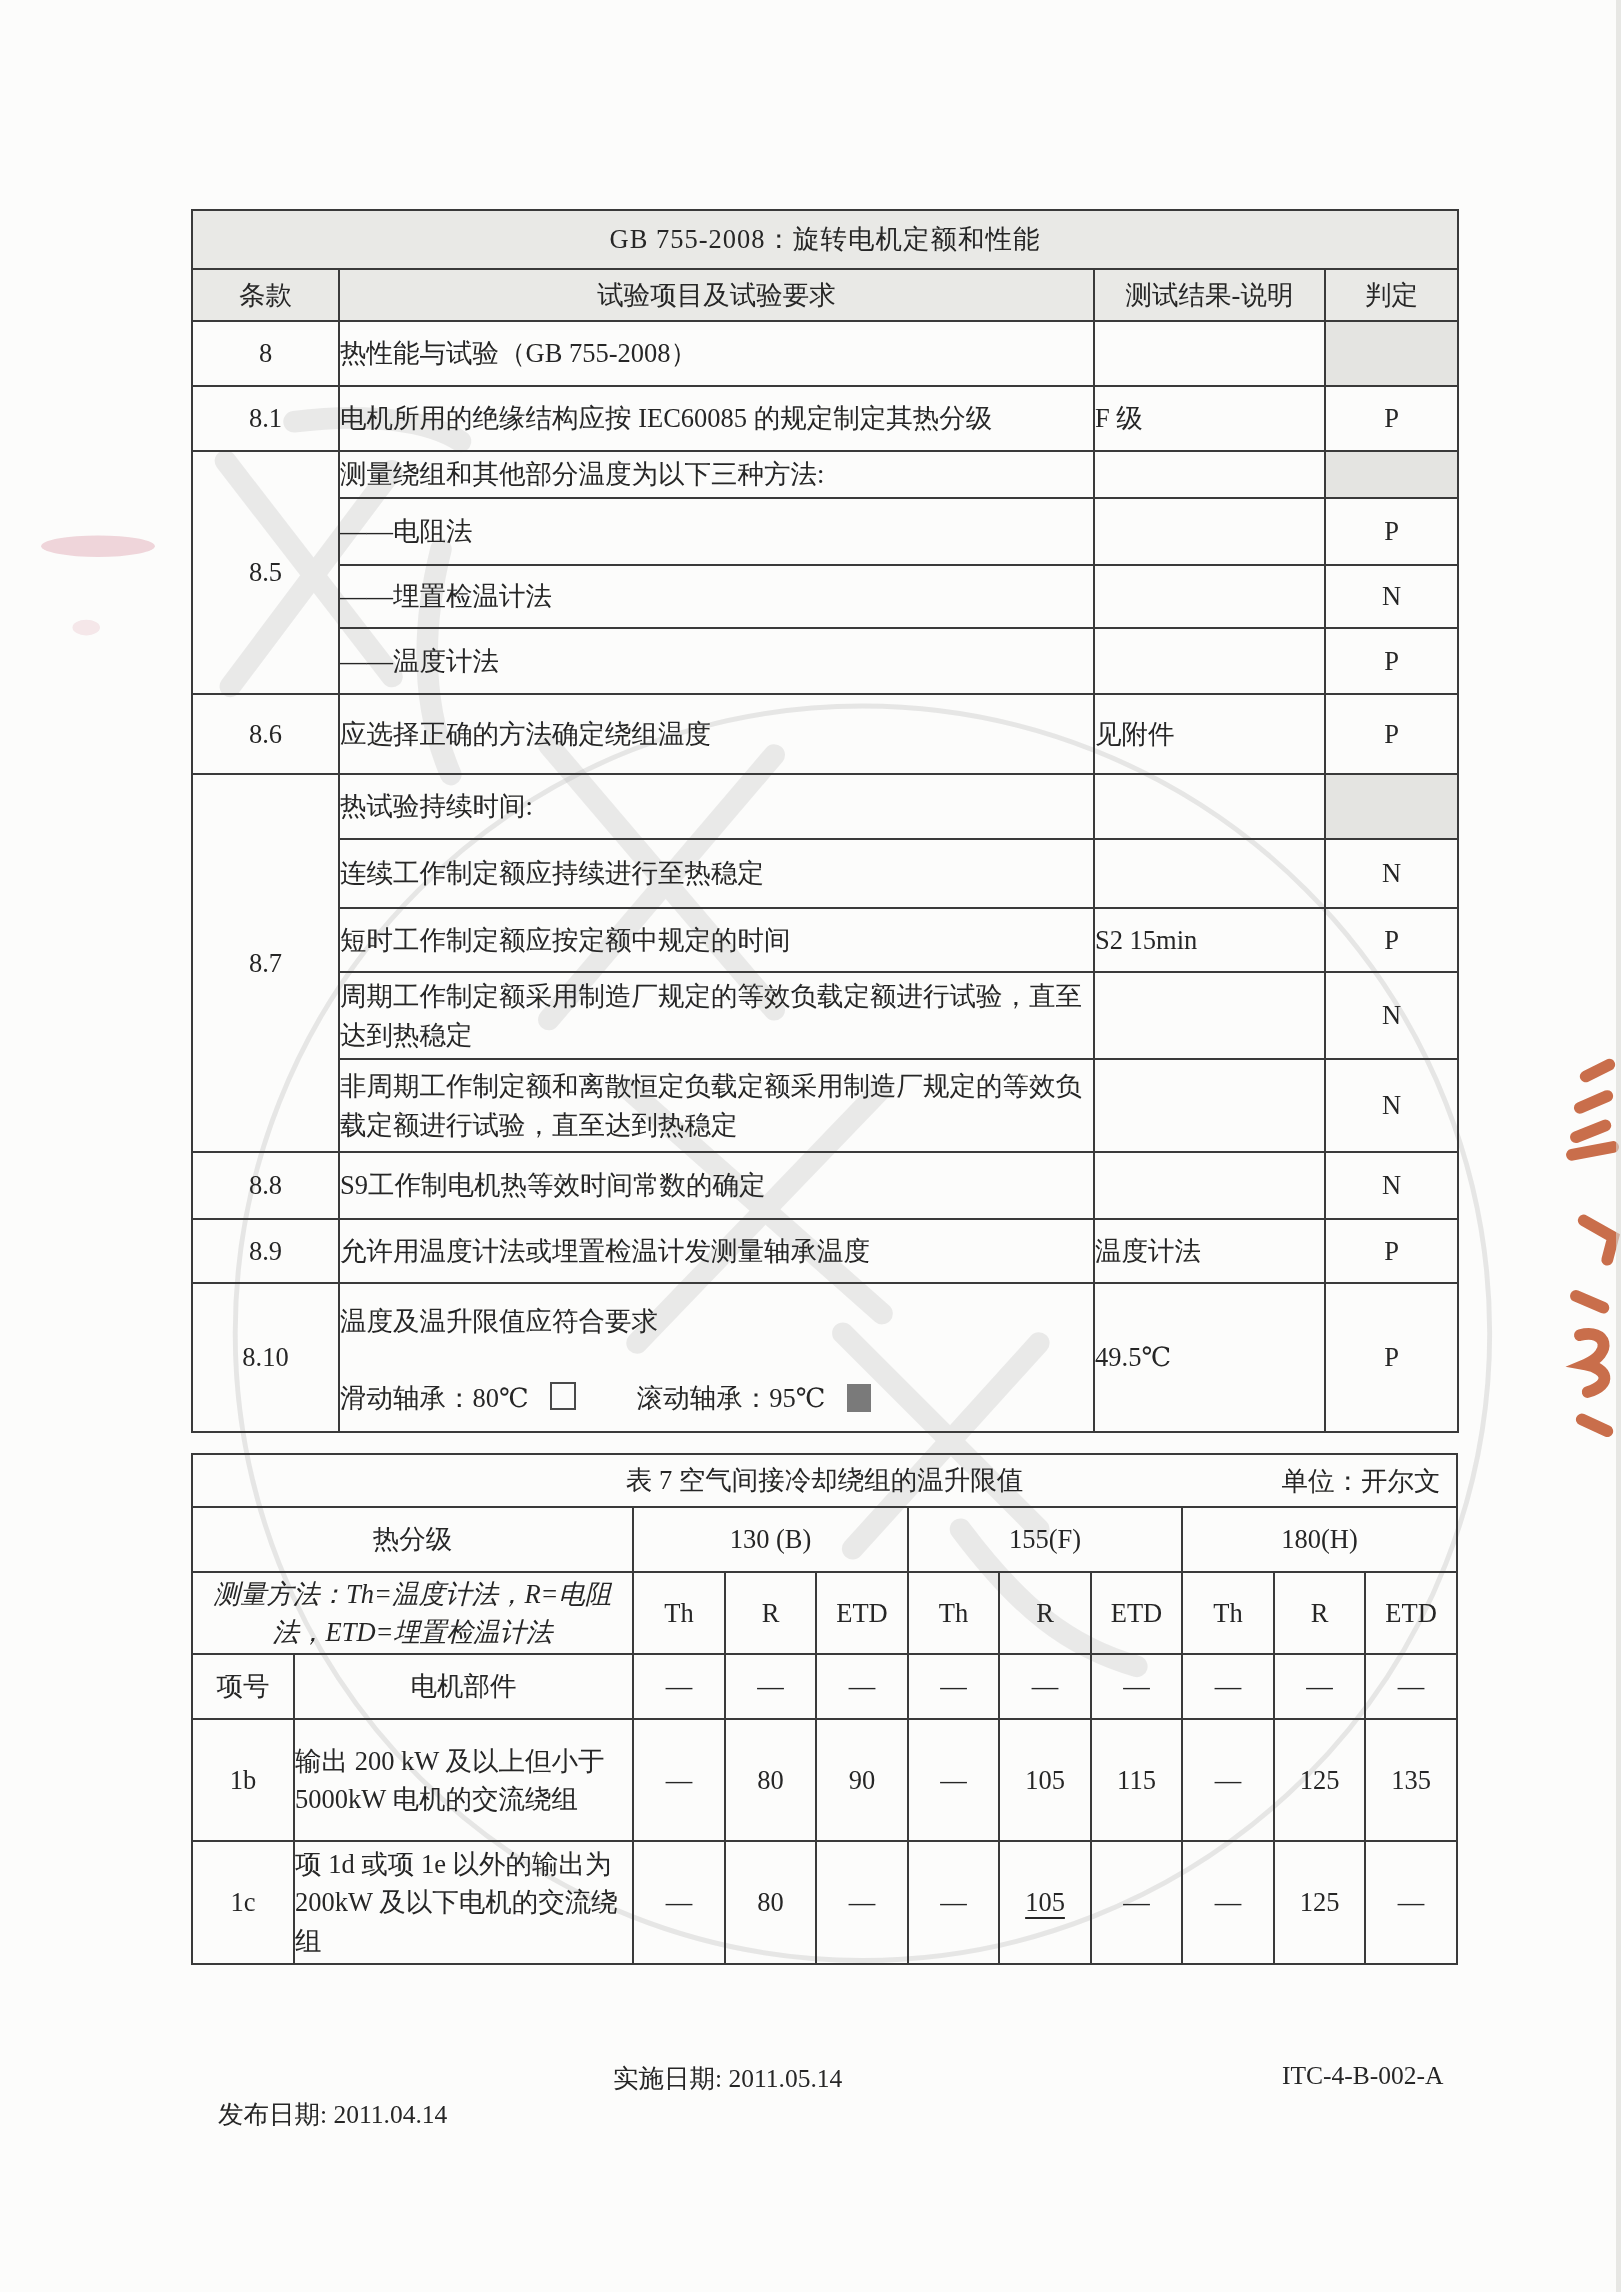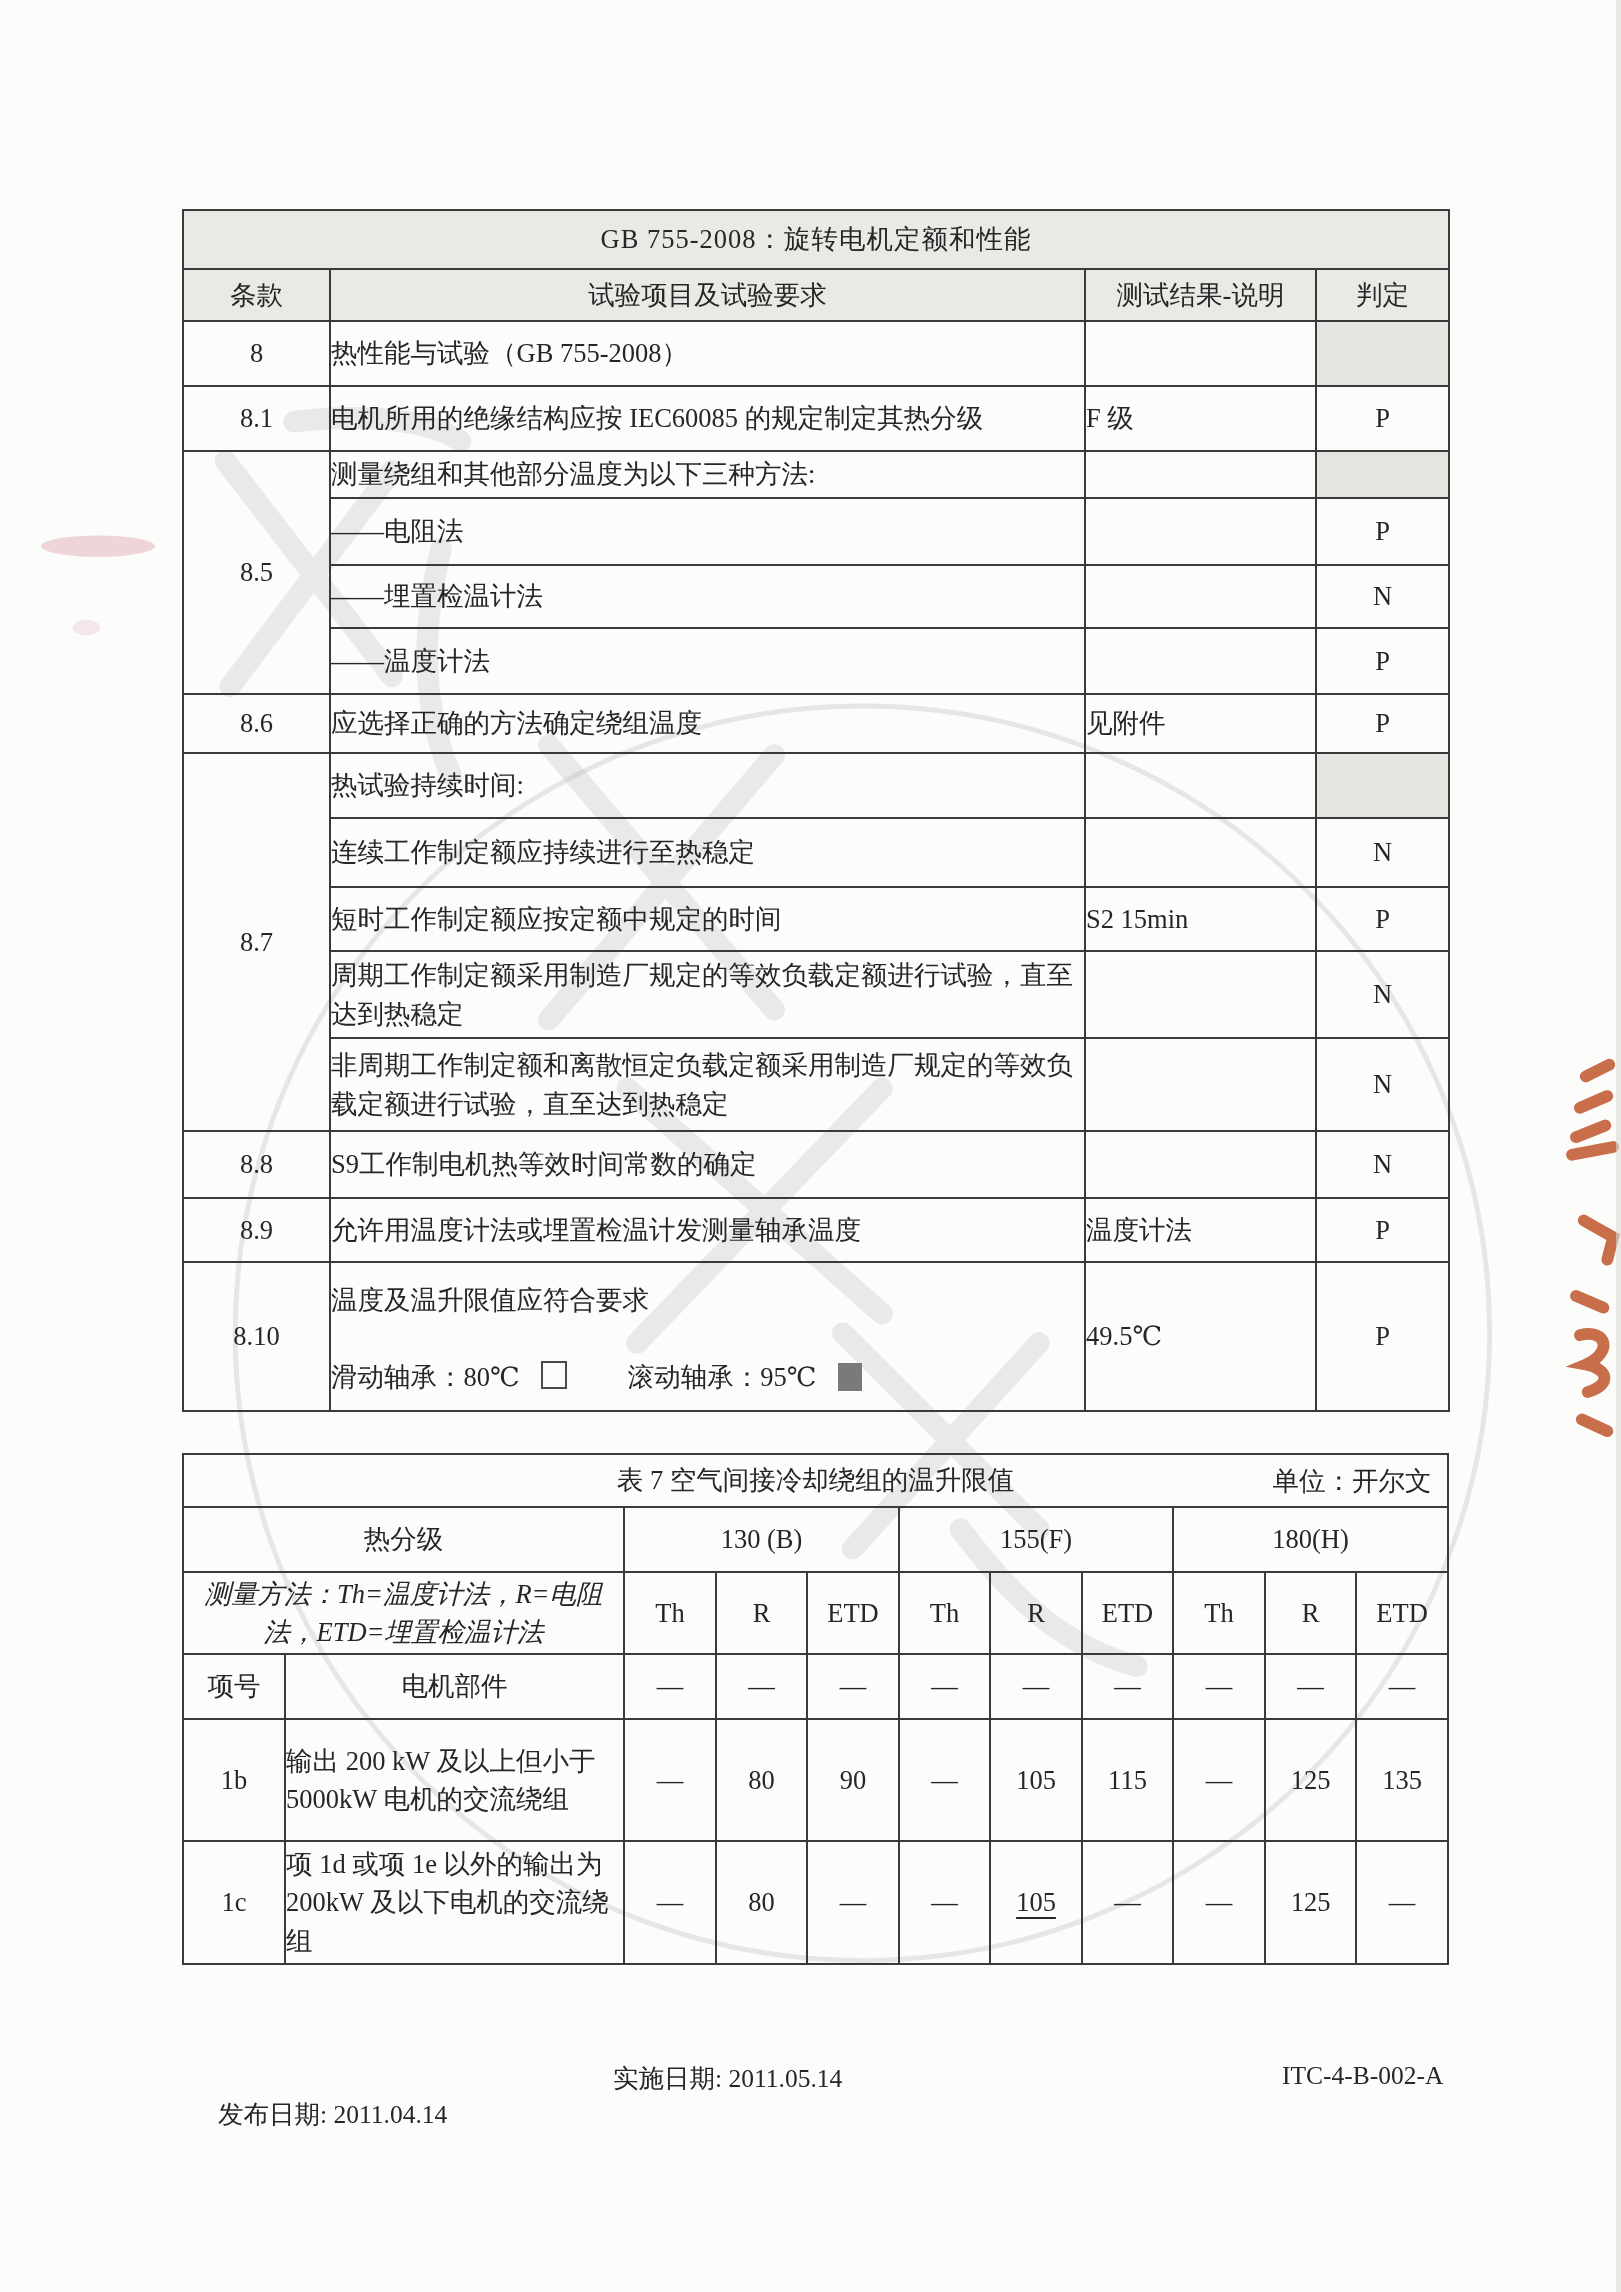--- a/index.html
+++ b/index.html
@@ -1,21 +1,21 @@
 <!DOCTYPE html>
 <html><head>
 <meta charset="utf-8">
 <style>
   html,body{margin:0;padding:0;background:#e9e9e9;}
   .page{position:relative;width:1621px;height:2293px;background:#fcfcfb;overflow:hidden;
         font-family:"Liberation Serif","DejaVu Serif",serif;color:#262626;}
   .hdr-line{position:absolute;top:145px;left:0;width:100%;height:33px;font-size:26.5px;}
   .hdr-left{position:absolute;left:211px;top:0;letter-spacing:1px;}
   .hdr-right{position:absolute;left:1243px;top:0;letter-spacing:1px;}
-  table.doc-table{border-collapse:collapse;table-layout:fixed;position:absolute;left:182px;
+  table.doc-table{border-collapse:collapse;table-layout:fixed;position:absolute;left:191px;
         border:2.9px solid #2f2f2f;background:transparent;}
   table.doc-table td{border:2px solid #3a3a3a;font-size:26.5px;line-height:1.45;
         vertical-align:middle;padding:0;overflow:hidden;}
   .t-main{top:209px;width:1266px;}
   .t7{top:1453px;width:1266px;}
   .titlecell{text-align:center;background:#e9e9e6;font-size:27.4px;letter-spacing:1px;}
   .hdrrow td{text-align:center;background:#e9e9e6;}
   td.c{text-align:center;}
   td.vtop{vertical-align:top;padding-top:15.7px;}
   td.item{text-align:left;padding-left:15.7px;padding-right:9.8px;}
@@ -120,21 +120,21 @@
     <tr style="height:63px">
       <td class="item ind">——埋置检温计法</td>
       <td class="res"></td>
       <td class="ver">N</td>
     </tr>
     <tr style="height:66px">
       <td class="item ind">——温度计法</td>
       <td class="res"></td>
       <td class="ver">P</td>
     </tr>
-    <tr style="height:59px">
+    <tr style="height:80px">
       <td class="c">8.6</td>
       <td class="item">应选择正确的方法确定绕组温度</td>
       <td class="res">见附件</td>
       <td class="ver">P</td>
     </tr>
     <tr style="height:65px">
       <td class="c vtop" rowspan="5">8.7</td>
       <td class="item">热试验持续时间:</td>
       <td class="res"></td>
       <td class="ver shade"></td>

